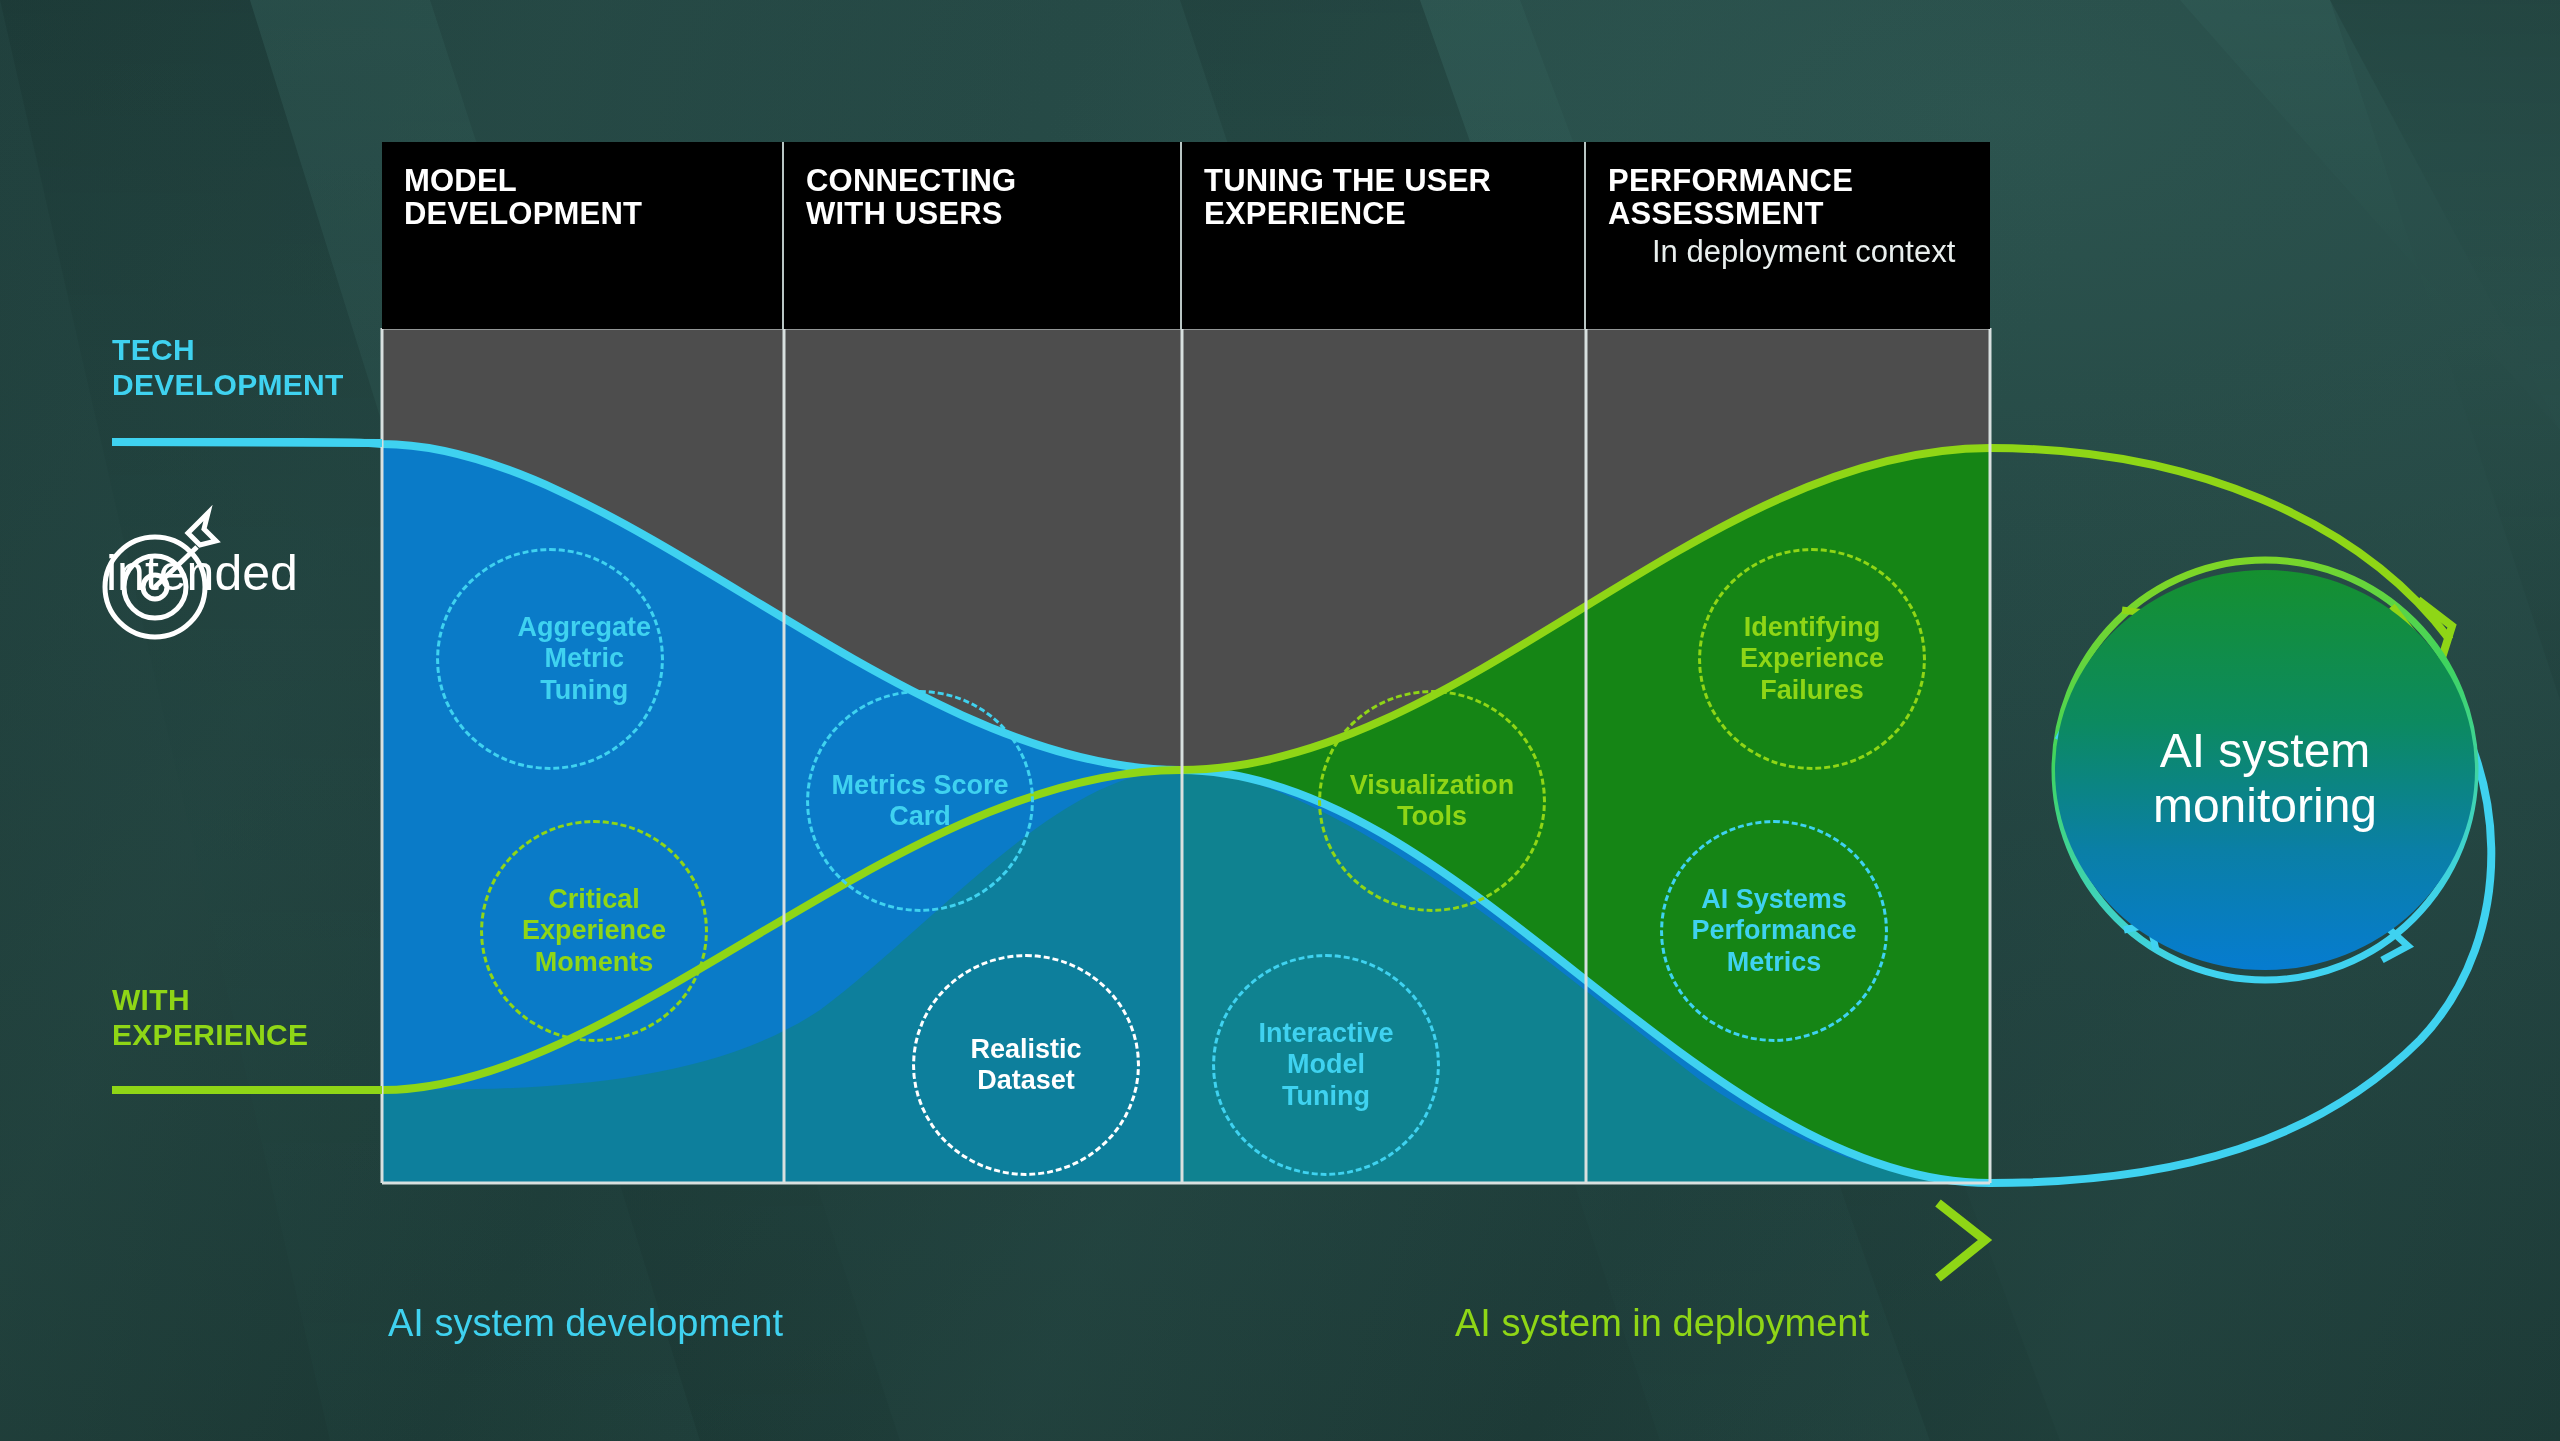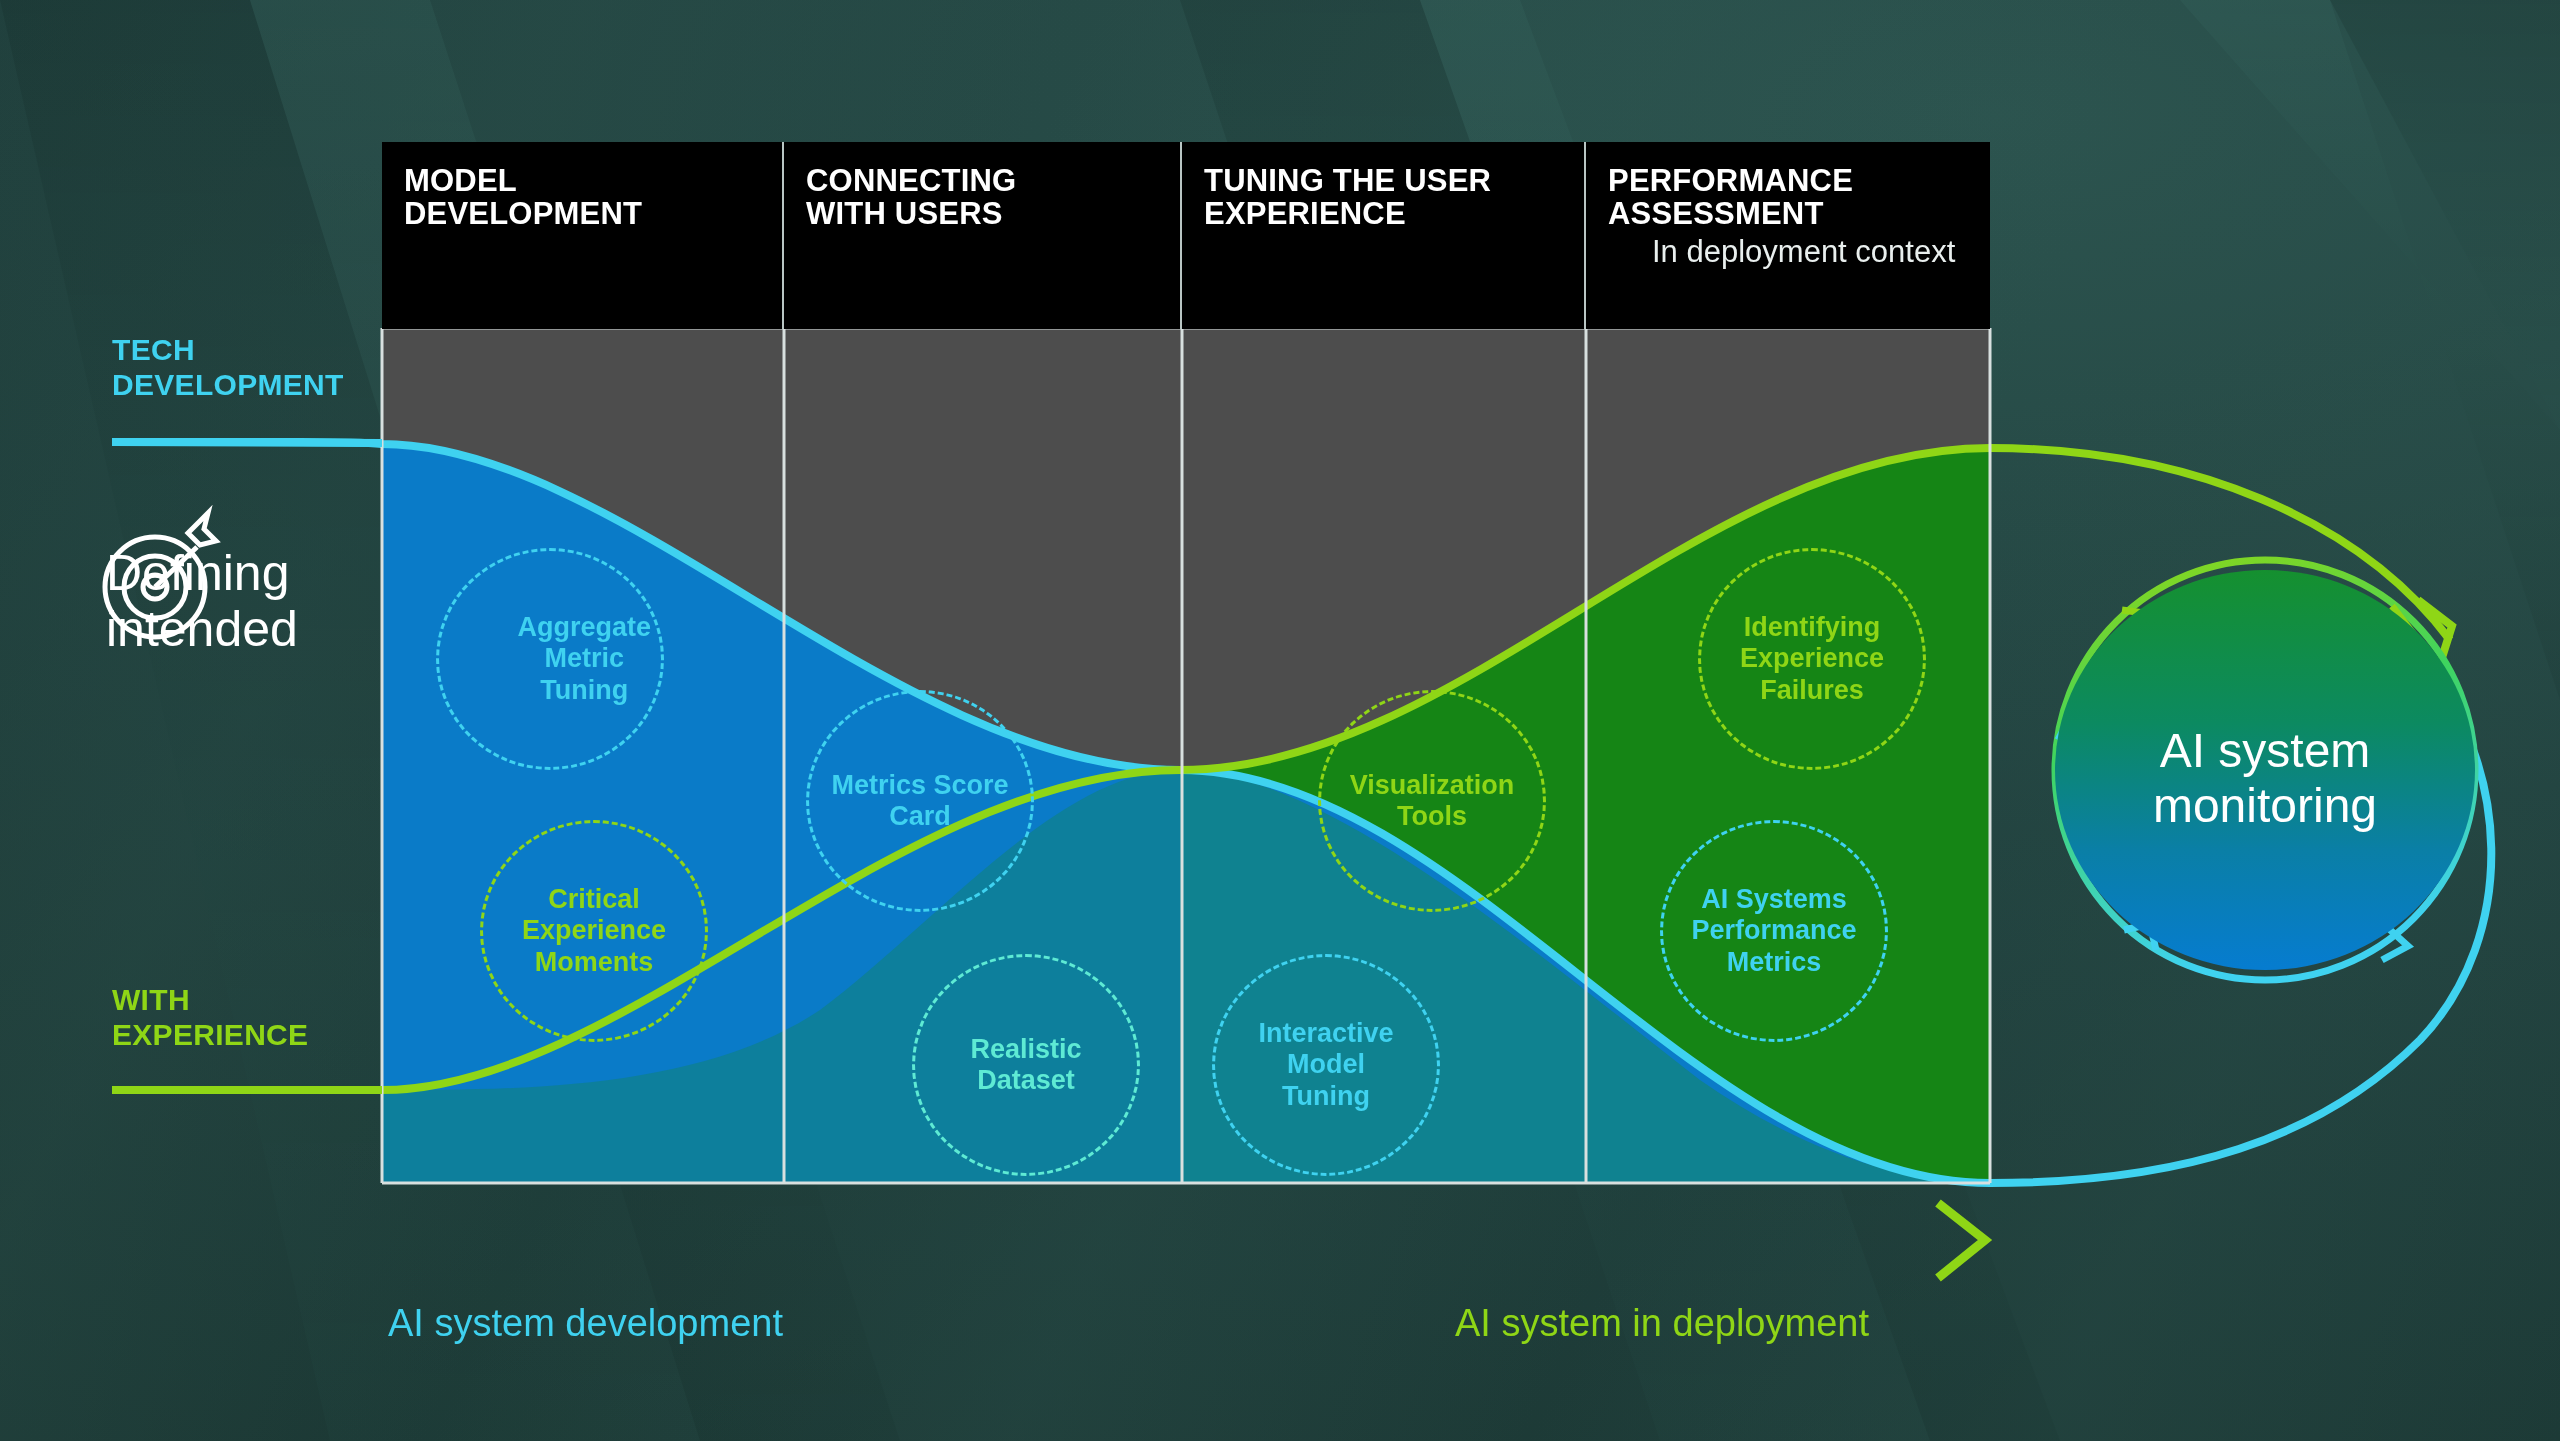--- a/index.html
+++ b/index.html
@@ -181,21 +181,20 @@
   <div>TECH</div>
   <div>DEVELOPMENT</div>
 </div>
 
 <div class="lbl-user">
   <div>WITH</div>
   <div>EXPERIENCE</div>
 </div>
 
 <div class="intent-block">
-  <div class="intent-text">Defining</div>
   <div class="intent-text">intended</div>
 </div>
 
 <div class="hdr" style="left:382px; top:142px; width:402px; height:187px;">
   <div class="hdr-t">
     <div>MODEL</div>
     <div>DEVELOPMENT</div>
   </div>
 </div>
 
@@ -237,21 +236,21 @@
   </span>
 </div>
 
 <div class="bub" style="left:806px; top:690px; width:228px; height:222px; color:#3fd2f0;">
   <span>
     <i style="font-style:normal;display:block">Metrics Score</i>
     <i style="font-style:normal;display:block">Card</i>
   </span>
 </div>
 
-<div class="bub" style="left:912px; top:954px; width:228px; height:222px; color:#5eead4;justify-content:center;">
+<div class="bub" style="left:912px; top:954px; width:228px; height:222px; color:#ffffff;justify-content:center;">
   <span>
     <i style="font-style:normal;display:block">Realistic</i>
     <i style="font-style:normal;display:block">Dataset</i>
   </span>
 </div>
 
 <div class="bub" style="left:1318px; top:690px; width:228px; height:222px; color:#8fd616;">
   <span>
     <i style="font-style:normal;display:block">Visualization</i>
     <i style="font-style:normal;display:block">Tools</i>

